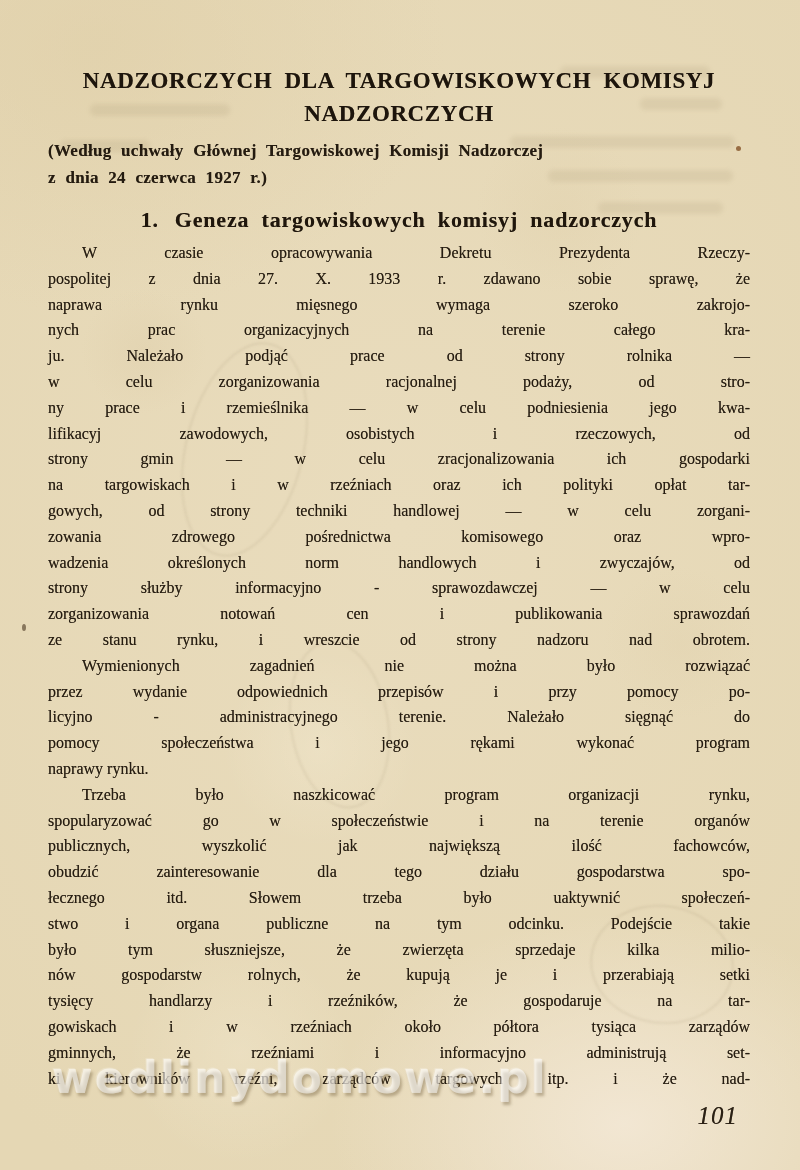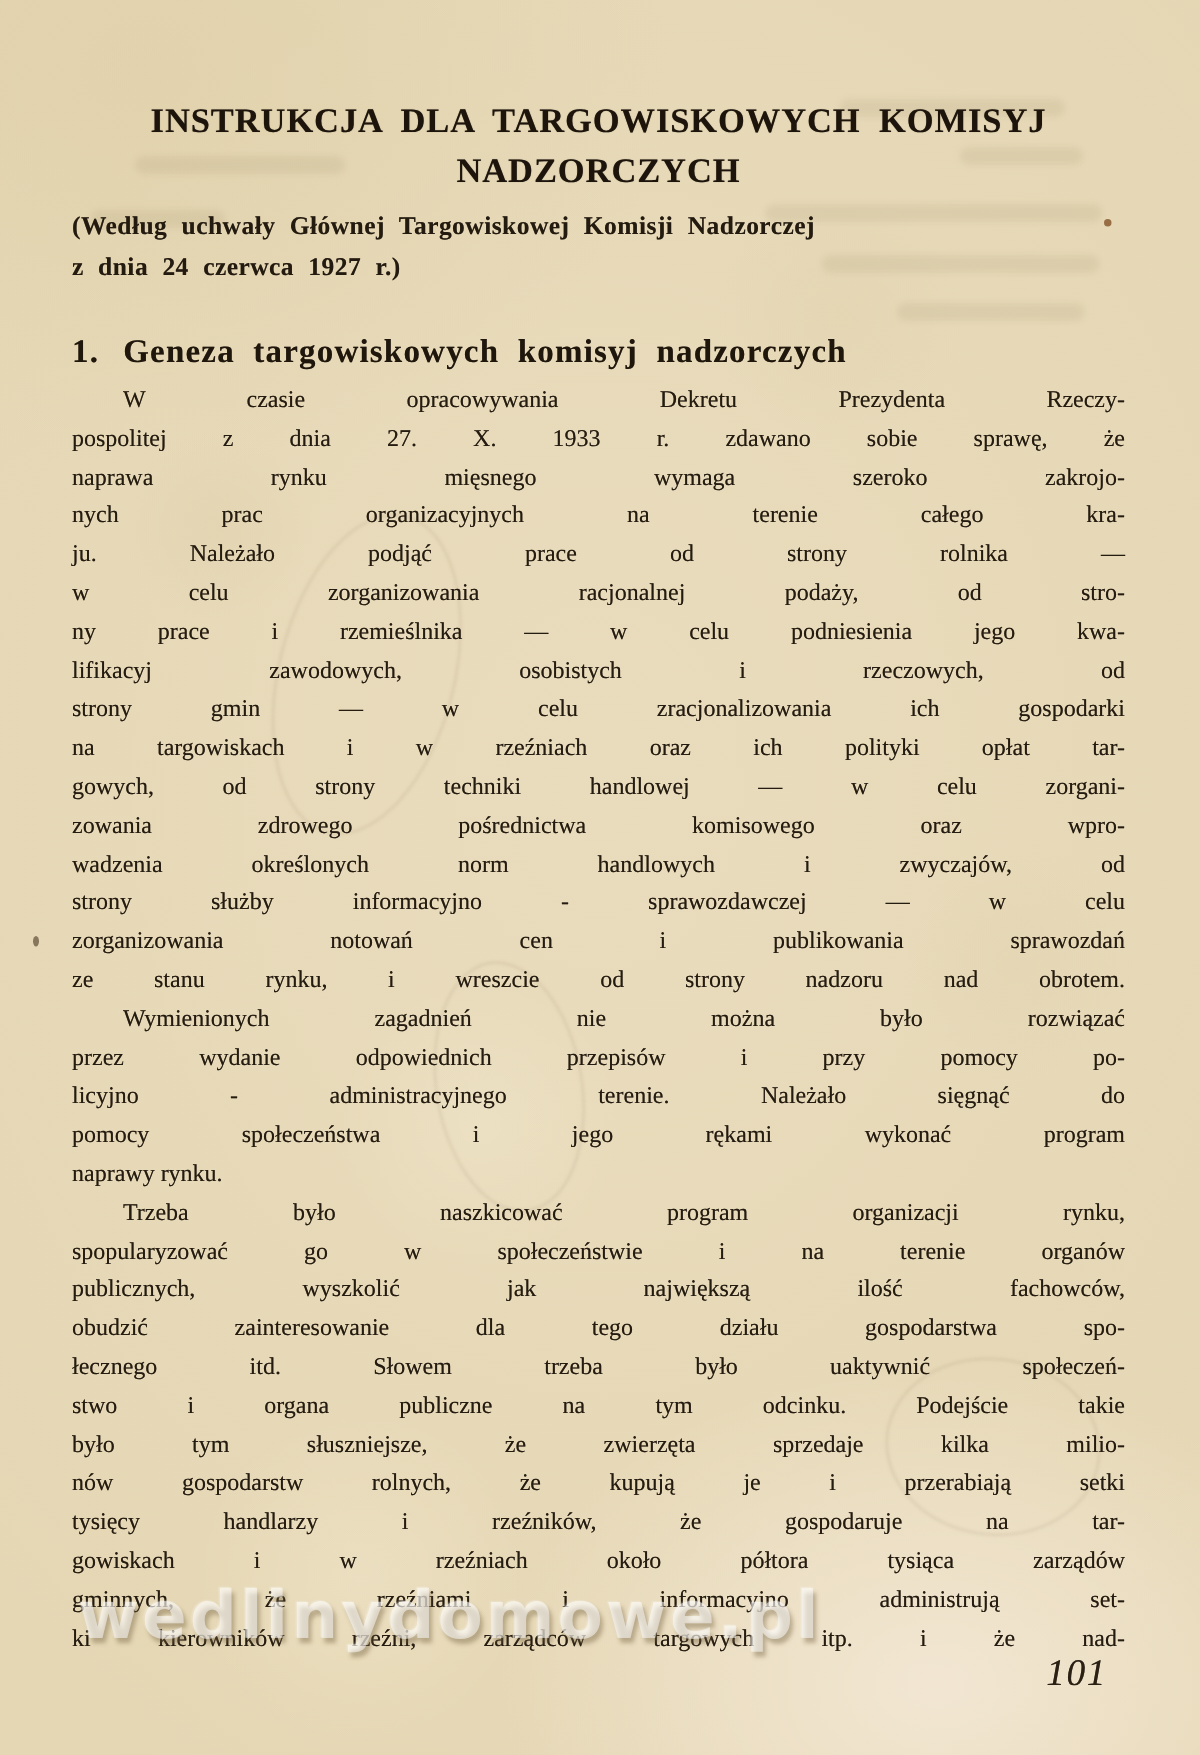--- a/index.html
+++ b/index.html
@@ -35,21 +35,21 @@
     letter-spacing:.6px;word-spacing:6px;color:#1d150c;
     text-shadow:0 0 .5px rgba(30,20,10,.55);
   }
   .subtitle{
     margin-top:7px;text-align:left;
     font-size:17px;line-height:27px;font-weight:bold;
     letter-spacing:.3px;word-spacing:5px;color:#241b10;
     text-shadow:0 0 .4px rgba(30,20,10,.5);
   }
   .heading{
-    margin-top:30px;margin-bottom:7px;text-align:left;
+    margin-top:16px;margin-bottom:7px;text-align:center;
     font-size:22px;line-height:26px;font-weight:bold;
     letter-spacing:.8px;word-spacing:6px;color:#1f160c;
     text-shadow:0 0 .4px rgba(30,20,10,.5);
   }
   .heading .hnum{margin-right:16px;}
   .para{margin:0;}
   .bline{
     font-size:16px;line-height:25.8px;
     text-align:justify;text-align-last:justify;text-justify:inter-word;
     white-space:normal;color:#251c11;
@@ -97,21 +97,21 @@
 
   <div class="pencil" style="left:185px;top:340px;width:115px;height:215px;transform:rotate(14deg);"></div>
   <div class="pencil" style="left:290px;top:640px;width:95px;height:165px;transform:rotate(-9deg);"></div>
   <div class="pencil" style="left:590px;top:905px;width:140px;height:115px;transform:rotate(7deg);"></div>
 
   <div class="speck s1"></div>
   <div class="speck s2"></div>
 
   <div class="content">
     <div class="title">
-      <div>INSTRUKCJA DLA TARGOWISKOWYCH KOMISYJ</div>
+      <div>NADZORCZYCH DLA TARGOWISKOWYCH KOMISYJ</div>
       <div>NADZORCZYCH</div>
     </div>
     <div class="subtitle">
       <div>(Według uchwały Głównej Targowiskowej Komisji Nadzorczej</div>
       <div>z dnia 24 czerwca 1927 r.)</div>
     </div>
     <div class="heading">
       <span class="hnum">1.</span><span>Geneza targowiskowych komisyj nadzorczych</span>
     </div>
     <div>

